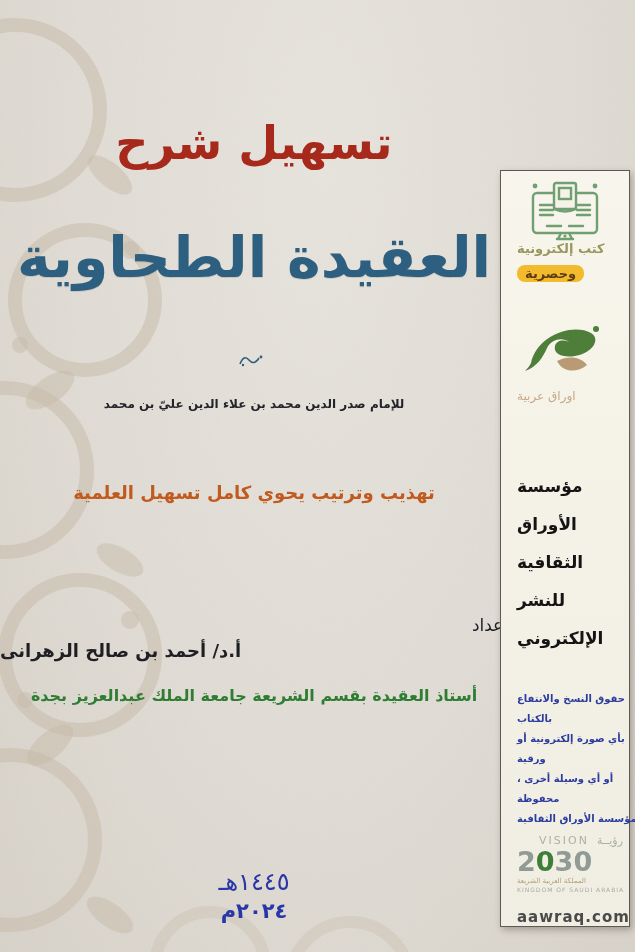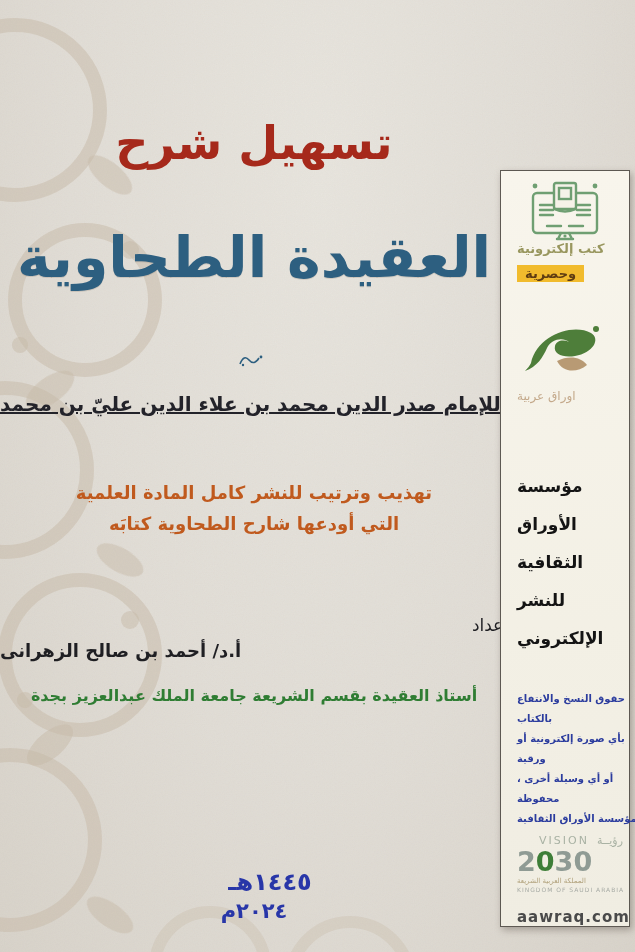--- a/index.html
+++ b/index.html
@@ -16,48 +16,48 @@
   .texture{left:0;top:0;opacity:.5;}
 
   
   .main-col{position:absolute;right:135px;left:0;top:0;bottom:0;}
   .supertitle{position:absolute;top:116px;left:0;width:100%;text-align:center;
     font-size:46px;font-weight:bold;color:#a6291b;}
   .main-title{position:absolute;top:224px;left:0;width:100%;text-align:center;
     font-size:57px;font-weight:bold;color:#2d5f80;white-space:nowrap;
     text-shadow:0 1px 0 rgba(80,60,40,.15);}
   .title-ornament{position:absolute;top:352px;left:238px;}
-  .author-block{position:absolute;top:391px;left:0;width:100%;text-align:left;
-    font-size:20px;font-weight:bold;color:#23232a;line-height:27px;text-decoration:underline;}
+  .author-block{position:absolute;top:391px;left:0;width:100%;text-align:center;
+    font-size:12px;font-weight:bold;color:#23232a;line-height:27px;}
   .subtitle-block{position:absolute;top:477px;left:0;width:100%;text-align:center;
     font-size:18px;font-weight:bold;color:#c05a1e;line-height:31px;}
   .i3dad{position:absolute;top:615px;left:0;width:100%;
     font-size:17px;color:#1f1f23;}
   .preparer-name{position:absolute;top:640px;left:0;width:100%;text-align:left;
     font-size:18px;font-weight:bold;color:#1f1f23;}
   .preparer-title{position:absolute;top:686px;left:0;width:100%;text-align:center;
     font-size:16px;font-weight:bold;color:#2f7d33;}
-  .year-hijri{position:absolute;top:868px;left:16px;width:100%;text-align:center;
-    font-size:24px;font-weight:bold;color:#2836a8;}
+  .year-hijri{position:absolute;top:868px;left:0;width:100%;text-align:center;
+    font-size:24px;font-weight:normal;color:#2836a8;}
   .year-greg{position:absolute;top:899px;left:0;width:100%;text-align:center;
     font-size:21px;font-weight:bold;color:#2836a8;}
 
   
   .sidebar{
     position:absolute;left:500px;top:170px;width:128px;height:755px;
     background:linear-gradient(180deg,#f8f5ec 0%, #f3f0e5 60%, #f0ede2 100%);
     border:1px solid rgba(55,50,45,.8);
     box-shadow:2px 3px 7px rgba(60,50,40,.35);
   }
   .sb-item{position:absolute;left:16px;width:100%;text-align:left;}
   .ebooks-logo{top:8px;}
   .ebooks-text{top:70px;font-size:13px;font-weight:bold;color:#99975f;}
   .chip-row{top:92px;}
   .exclusive-chip{display:inline-block;background:#f1bb2d;color:#5f3d12;
-    font-size:13px;font-weight:bold;padding:1px 8px;border-radius:0;}
+    font-size:13px;font-weight:bold;padding:1px 8px;border-radius:8px;}
   .awraq-logo{top:150px;}
   .awraq-text{top:218px;font-size:12px;color:#c4a98b;}
   .publisher{top:296px;font-size:17px;font-weight:bold;color:#141414;line-height:38px;}
   .copyright{top:518px;font-size:10px;font-weight:bold;color:#2b3c9e;line-height:20px;}
   .vision{top:663px;direction:ltr;}
   .vision-row1{font-size:11px;color:#a9b2a4;letter-spacing:2px;display:flex;
     justify-content:center;gap:8px;align-items:baseline;}
   .vision-row1 .ar{font-family:"DejaVu Sans",sans-serif;letter-spacing:0;}
   .vision-year{font-size:27px;font-weight:bold;color:#8f9b94;line-height:30px;}
   .vision-year .palm-zero{color:#3e7e38;}
@@ -117,22 +117,21 @@
       <path d="M2 12 Q6 2 11 8 T21 6" fill="none" stroke="#2d5f80" stroke-width="1.6"></path>
       <circle cx="23" cy="5" r="1.4" fill="#2d5f80"></circle>
       <circle cx="5" cy="13" r="1.2" fill="#2d5f80"></circle>
     </svg>
 
     <div class="author-block">
       <div>للإمام صدر الدين محمد بن علاء الدين عليّ بن محمد</div>
     </div>
 
     <div class="subtitle-block">
-      <div>تهذيب وترتيب للنشر كامل المادة العلمية</div>
-      <div>التي أودعها شارح الطحاوية كتابَه</div>
+      <div>تهذيب وترتيب يحوي كامل تسهيل العلمية</div>
     </div>
 
     <div class="i3dad">إعداد</div>
 
     <div class="preparer-name">أ.د/ أحمد بن صالح الزهرانى</div>
 
     <div class="preparer-title">أستاذ العقيدة بقسم الشريعة جامعة الملك عبدالعزيز  بجدة</div>
 
     <div class="year-hijri">١٤٤٥هـ</div>
 

